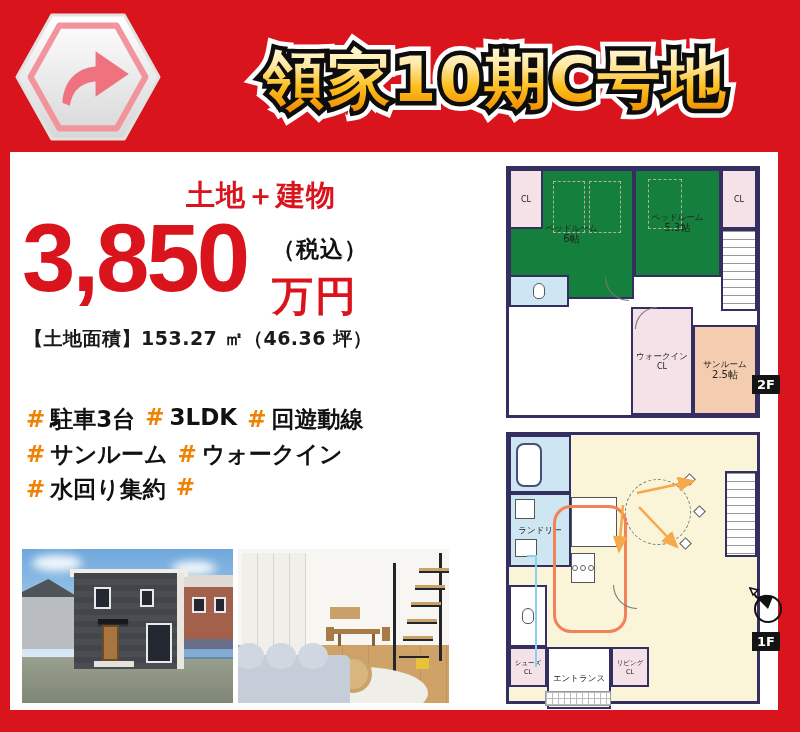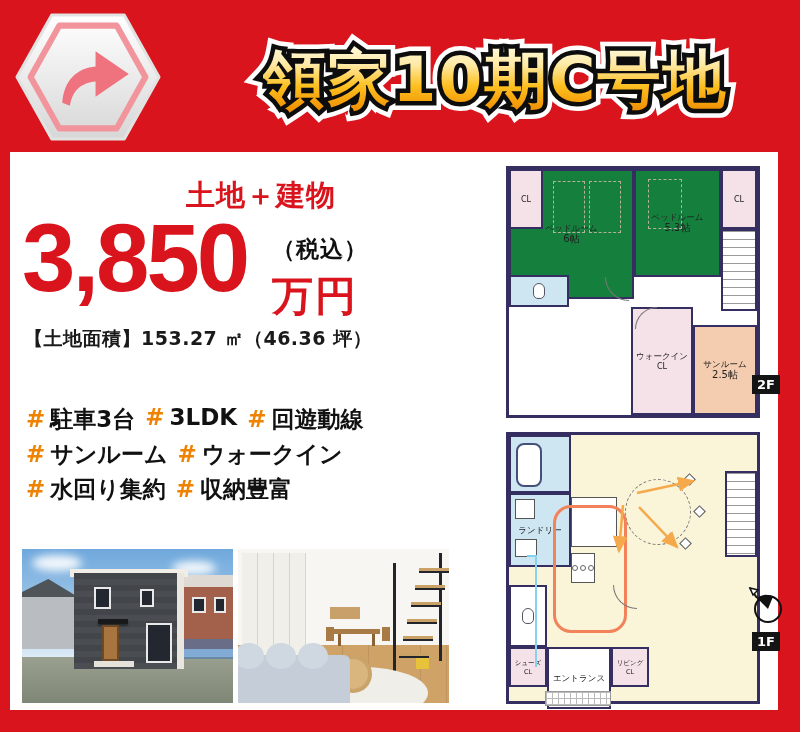--- a/index.html
+++ b/index.html
@@ -209,21 +209,20 @@
           <span>ウォークイン</span>
         </span>
     </div>
     <div class="tag-line t3">
       <span class="tag">
           <span class="hash">#</span>
           <span>水回り集約</span>
         </span>
       <span class="tag">
           <span class="hash">#</span>
-          <span>収納豊富</span>
         </span>
     </div>
 
     <div class="photo p1">
       <div class="abs sky"></div>
       <div class="abs cloud" style="left:10px;top:6px;width:50px;height:16px;"></div>
       <div class="abs cloud" style="left:150px;top:12px;width:44px;height:14px;"></div>
       <div class="abs house-left"></div>
       <div class="abs roof-left"></div>
       <div class="abs house-right"></div>

